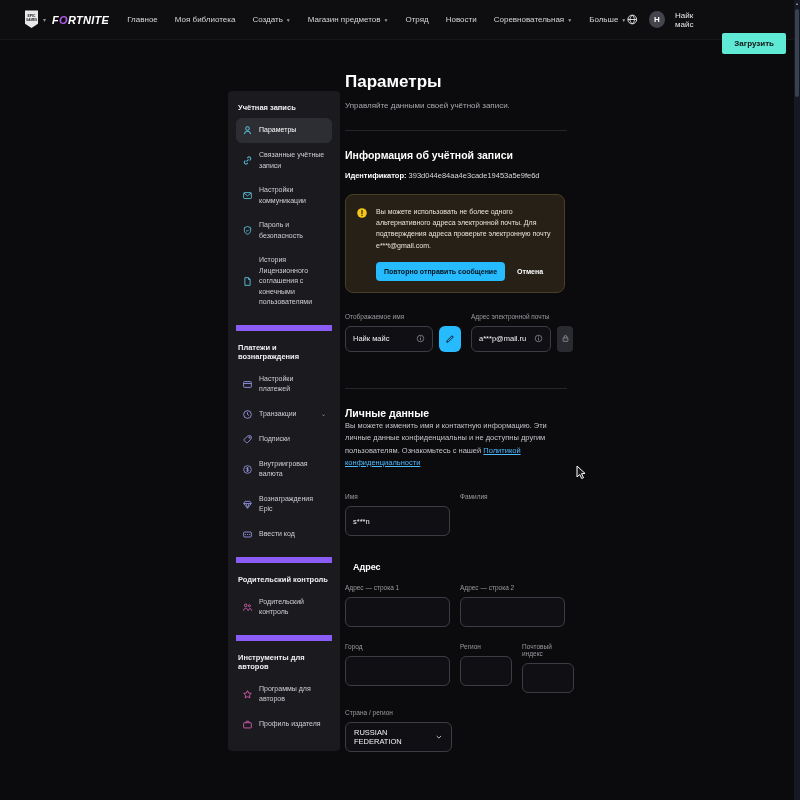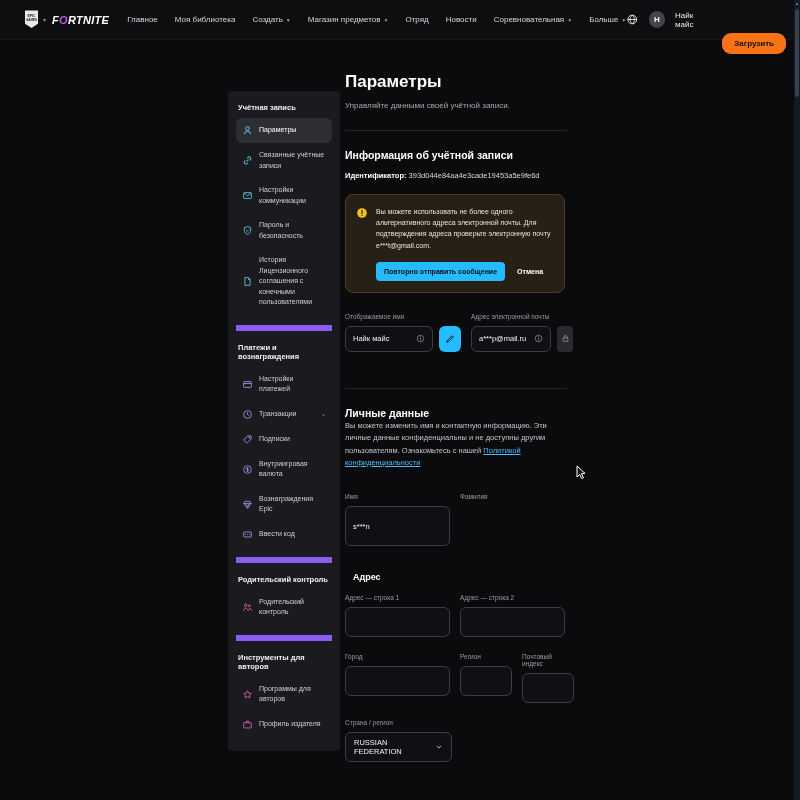--- a/index.html
+++ b/index.html
@@ -18,22 +18,22 @@
   .nav { display:flex; align-items:center; gap:17px; }
   .nav-item { font-size:8px; color:#d6d6da; cursor:pointer; white-space:nowrap;
     display:flex; align-items:center; gap:3px; }
   .nav-item .cd { font-size:5px; color:#9a9aa0; }
   .top-right { margin-left:auto; display:flex; align-items:center; gap:10px; }
   .globe { width:13px; height:13px; color:#e6e6ea; }
   .avatar { width:17px; height:17px; border-radius:50%; background:#44454c;
     display:flex; align-items:center; justify-content:center;
     font-size:8px; font-weight:bold; color:#fff; }
   .username { font-size:8px; color:#e9e9ed; }
-  .btn-download { background:#f97316; color:#121212; font-size:8px; font-weight:bold;
-    border:none; border-radius:9px; padding:6px 12px; cursor:pointer;margin-top:48px; }
+  .btn-download { background:#5eead4; color:#121212; font-size:8px; font-weight:bold;
+    border:none; border-radius:2px; padding:6px 12px; cursor:pointer;margin-top:48px; }
 
   
   .scrollbar { position:absolute; right:0; top:0; width:6px; height:800px;
     background:#151923; z-index:9; }
   .scroll-up { position:absolute; top:1px; left:0; width:6px; font-size:4px;
     color:#8a93a6; text-align:center; }
   .scroll-thumb { position:absolute; top:9px; left:1px; width:4px; height:88px;
     background:#39404f; border-radius:2px; }
 
   
@@ -82,21 +82,21 @@
   .btn-pencil svg { width:10px; height:10px; }
   .btn-lock { width:16px; height:26px; background:#2a2a31; border:none;
     border-radius:4px; color:#9a9aa0; display:flex; align-items:center;
     justify-content:center; cursor:pointer; }
   .btn-lock svg { width:9px; height:9px; }
 
   .personal-head { margin-top:42px; font-size:12px; }
   .desc { font-size:7.5px; line-height:1.65; color:#c3c3c9; margin-top:1px; }
   .desc a { color:#4db9ff; text-decoration:underline; cursor:pointer; }
 
-  .ibox.plain { width:105px; height:40px; }
+  .ibox.plain { width:105px; height:30px; }
   .addr-head { font-size:9px; font-weight:bold; color:#fff; margin-top:26px;margin-left:8px; }
   .ibox.tall { height:30px; }
   .w105 { width:105px; } .w52 { width:52px; } .w88 { width:88px; } .w80 { width:80px; }
 
   .select { display:flex; align-items:center; justify-content:space-between;
     border:1px solid #3c3c44; border-radius:6px; width:107px; height:30px;
     padding:0 8px; font-size:7.5px; color:#f2f2f5; cursor:pointer; background:#101014; }
   .select .chev { width:8px; height:8px; color:#cfcfd5; }
 
   .cursor { position:absolute; left:576px; top:465px; width:11px; height:15px; z-index:20; }

